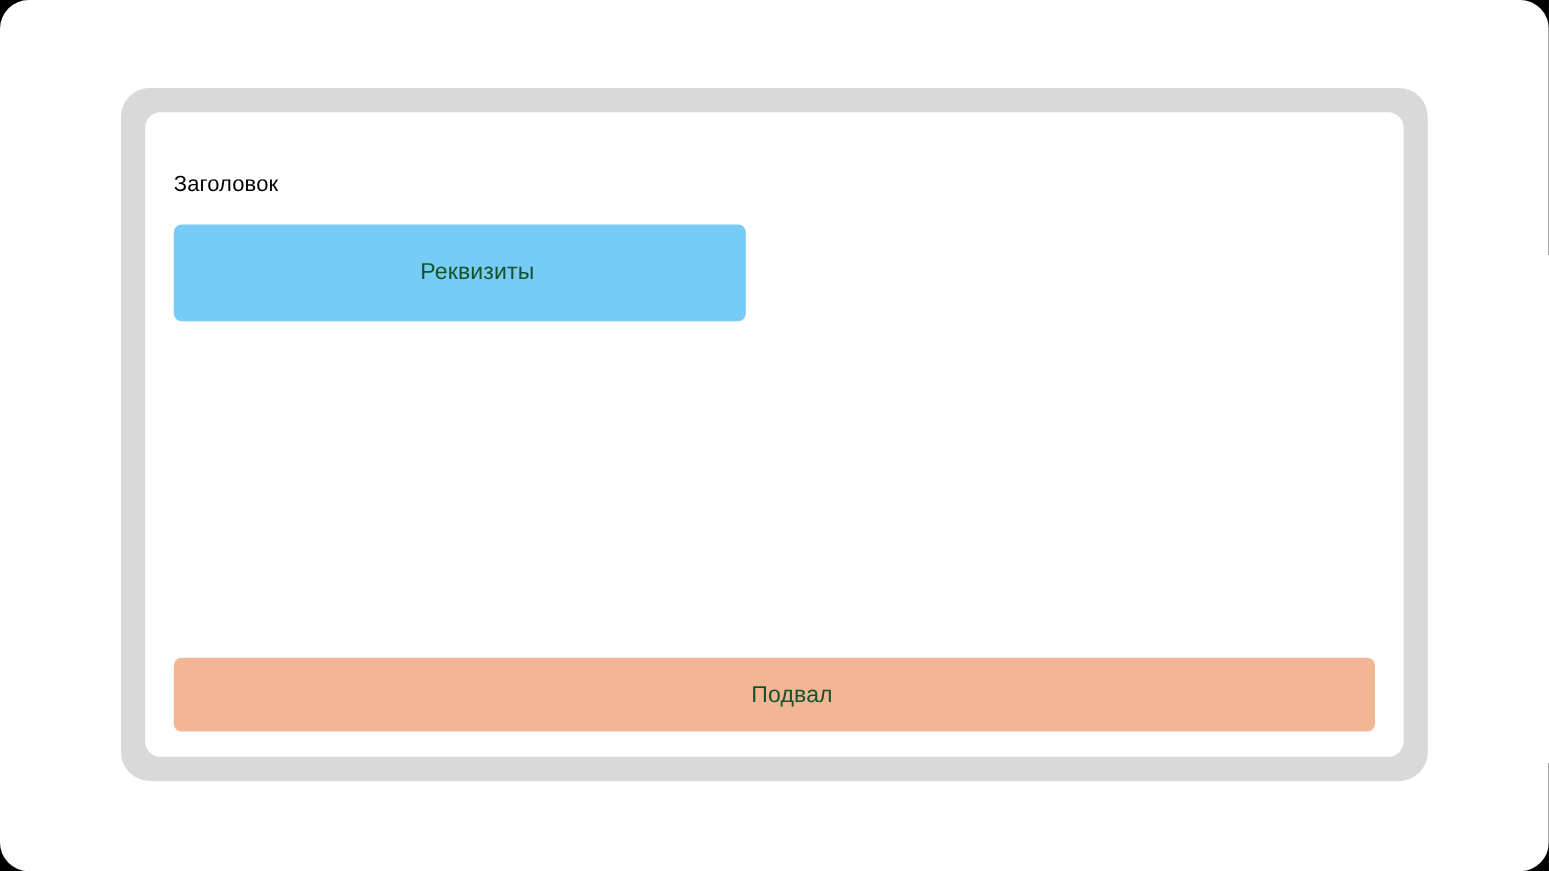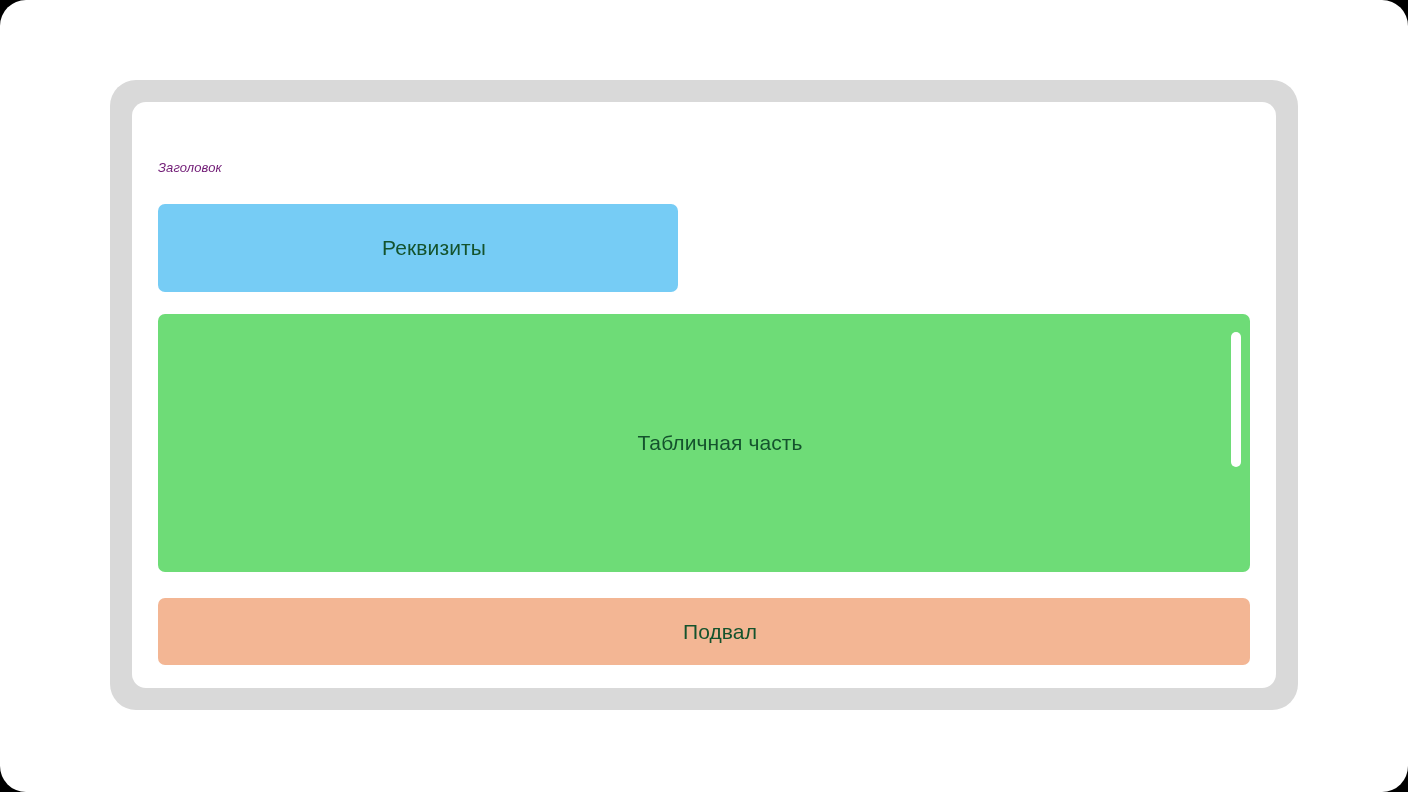--- a/index.html
+++ b/index.html
@@ -41,26 +41,25 @@
     height: 586px;
     background: #ffffff;
     border-radius: 14px;
     box-sizing: border-box;
   }
 
   .form-title {
     position: absolute;
     left: 26px;
     top: 53px;
-    font-size: 13px;
+    font-size: 20px;
     line-height: 26px;
-    color: #701a75;
+    color: #000000;
     letter-spacing: 0.1px;
     white-space: nowrap;
-    font-style: italic;
   }
 
   .panel {
     position: absolute;
     box-sizing: border-box;
     display: flex;
     align-items: center;
     justify-content: center;
     border-radius: 7px;
     font-size: 21px;
@@ -121,26 +120,20 @@
   <div class="window-frame">
 
     <div class="form-card">
 
       <div class="form-title">Заголовок</div>
 
       <div class="panel panel-attributes" style="background:#76ccf5;">
         <span class="panel-label">Реквизиты</span>
       </div>
 
-      <div class="panel panel-table" style="background:#6edc77;">
-        <span class="panel-label">Табличная часть</span>
-        <div class="scrollbar-track">
-          <div class="scrollbar-thumb"></div>
-        </div>
-      </div>
 
       <div class="panel panel-footer" style="background:#f3b694;">
         <span class="panel-label">Подвал</span>
       </div>
 
     </div>
   </div>
 </div>
 
 </body></html>

